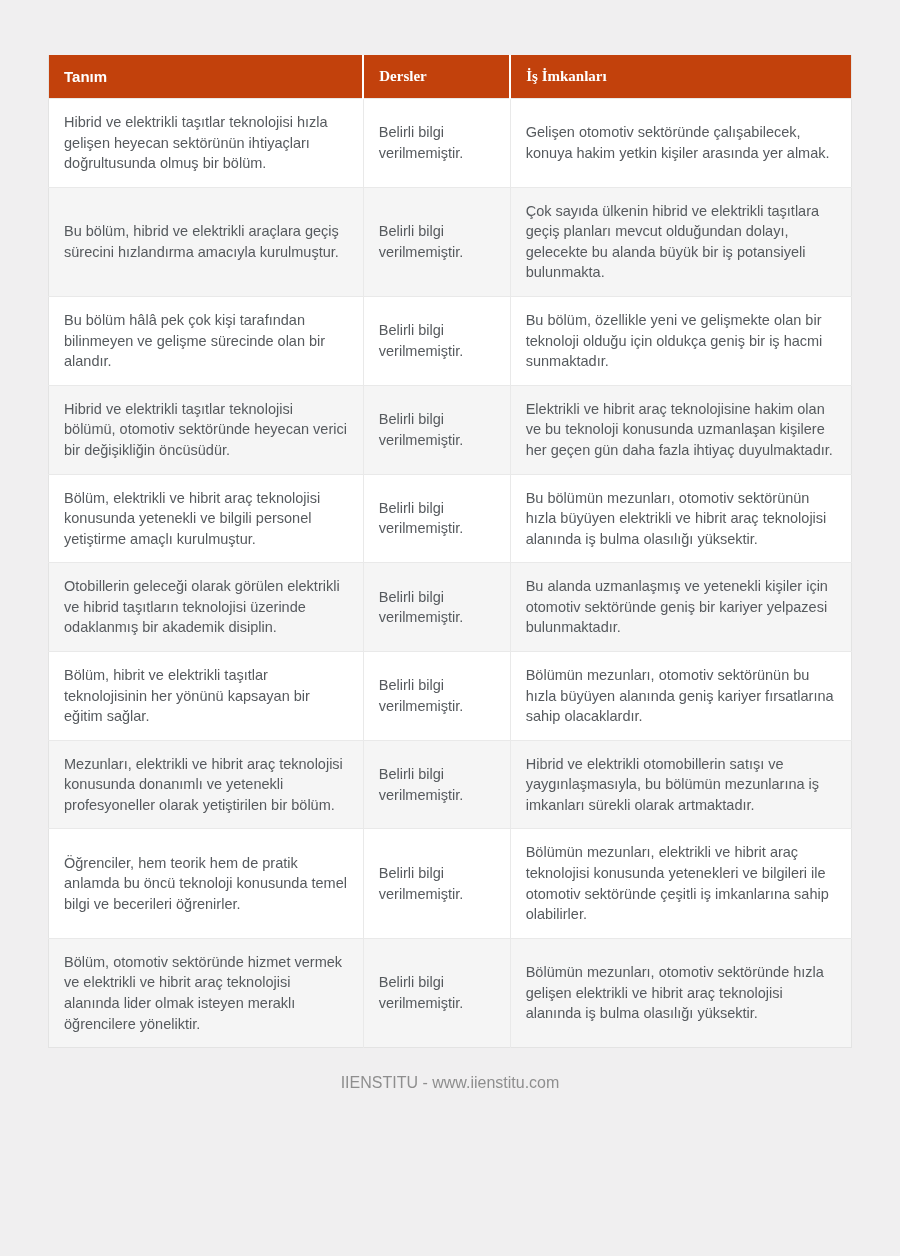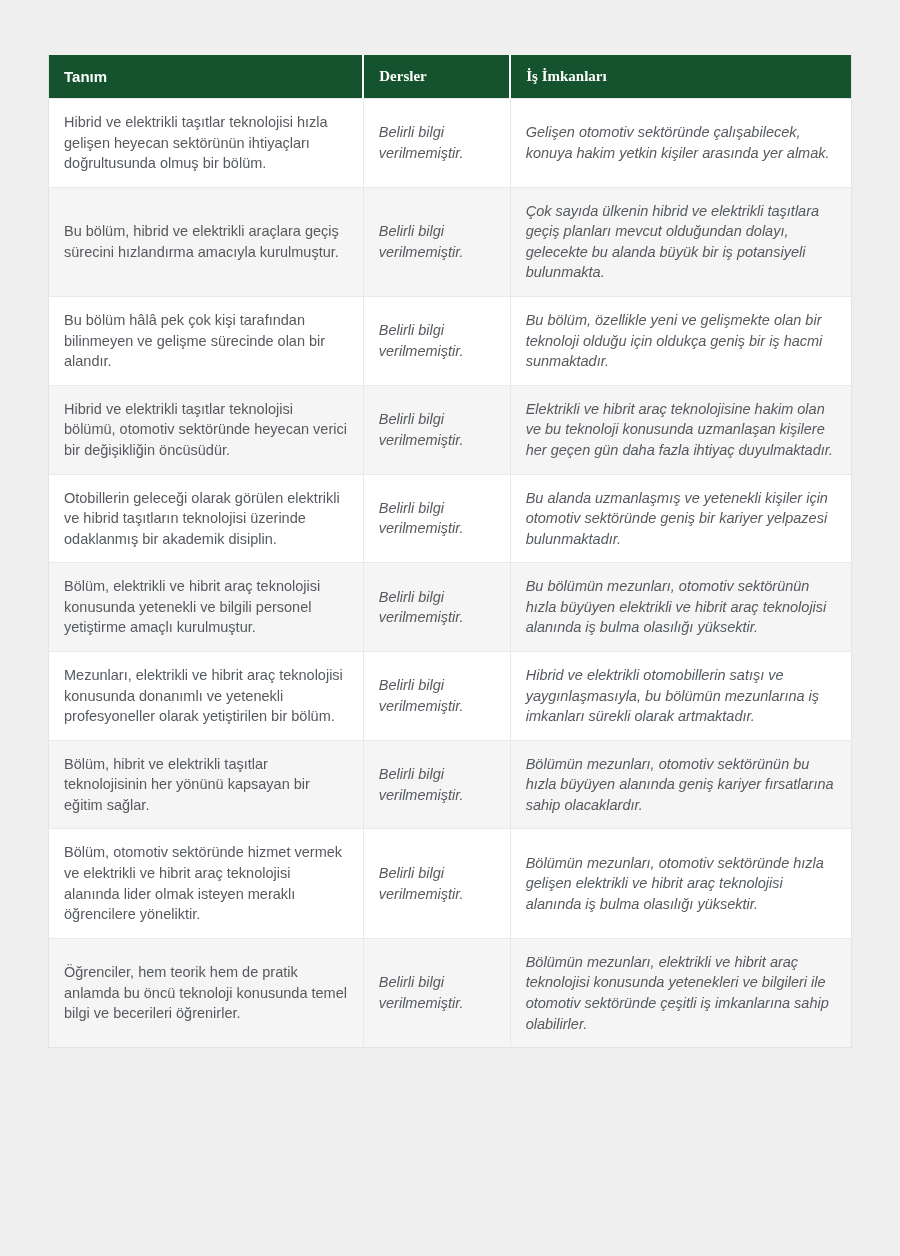--- a/index.html
+++ b/index.html
@@ -41,42 +41,41 @@
     border-collapse: collapse;
     table-layout: fixed;
     border-left: 1px solid #e3e3e3;
     border-right: 1px solid #e3e3e3;
     border-bottom: 1px solid #e3e3e3;
   }
   col.col-tanim { width: 39.2%; }
   col.col-dersler { width: 18.3%; }
   col.col-is { width: 42.5%; }
   table.info-table th {
-    background: #14532d;
+    background: #c2410c;
     color: #ffffff;
     font-size: 15px;
     font-weight: 700;
     text-align: left;
     padding: 13px 15px;
   }
   table.info-table th + th {
     border-left: 2px solid #ffffff;
     font-family: Liberation Serif, serif;
   }
   table.info-table td {
     padding: 13px 15px;
     color: #565a5e;
     font-size: 14.5px;
     line-height: 1.42;
     vertical-align: middle;
     border-top: 1px solid #e9e9e9;
   }
   table.info-table td + td {
     border-left: 1px solid #e9e9e9;
-    font-style: italic;
   }
   table.info-table tbody tr:nth-child(even) {
     background: #f5f5f5;
   }
   .footer {
     text-align: center;
     margin-top: 26px;
     padding-bottom: 30px;
     color: #8e8e8e;
     font-size: 16px;
@@ -115,45 +114,48 @@
             <td>Bu bölüm hâlâ pek çok kişi tarafından bilinmeyen ve gelişme sürecinde olan bir alandır.</td>
             <td>Belirli bilgi verilmemiştir.</td>
             <td>Bu bölüm, özellikle yeni ve gelişmekte olan bir teknoloji olduğu için oldukça geniş bir iş hacmi sunmaktadır.</td>
           </tr>
           <tr>
             <td>Hibrid ve elektrikli taşıtlar teknolojisi bölümü, otomotiv sektöründe heyecan verici bir değişikliğin öncüsüdür.</td>
             <td>Belirli bilgi verilmemiştir.</td>
             <td>Elektrikli ve hibrit araç teknolojisine hakim olan ve bu teknoloji konusunda uzmanlaşan kişilere her geçen gün daha fazla ihtiyaç duyulmaktadır.</td>
           </tr>
           <tr>
+            <td>Bölüm, elektrikli ve hibrit araç teknolojisi konusunda yetenekli ve bilgili personel yetiştirme amaçlı kurulmuştur.</td>
+            <td>Belirli bilgi verilmemiştir.</td>
+            <td>Bu bölümün mezunları, otomotiv sektörünün hızla büyüyen elektrikli ve hibrit araç teknolojisi alanında iş bulma olasılığı yüksektir.</td>
+          </tr>
+          <tr>
             <td>Otobillerin geleceği olarak görülen elektrikli ve hibrid taşıtların teknolojisi üzerinde odaklanmış bir akademik disiplin.</td>
             <td>Belirli bilgi verilmemiştir.</td>
             <td>Bu alanda uzmanlaşmış ve yetenekli kişiler için otomotiv sektöründe geniş bir kariyer yelpazesi bulunmaktadır.</td>
           </tr>
           <tr>
-            <td>Bölüm, elektrikli ve hibrit araç teknolojisi konusunda yetenekli ve bilgili personel yetiştirme amaçlı kurulmuştur.</td>
+            <td>Bölüm, hibrit ve elektrikli taşıtlar teknolojisinin her yönünü kapsayan bir eğitim sağlar.</td>
             <td>Belirli bilgi verilmemiştir.</td>
-            <td>Bu bölümün mezunları, otomotiv sektörünün hızla büyüyen elektrikli ve hibrit araç teknolojisi alanında iş bulma olasılığı yüksektir.</td>
+            <td>Bölümün mezunları, otomotiv sektörünün bu hızla büyüyen alanında geniş kariyer fırsatlarına sahip olacaklardır.</td>
           </tr>
           <tr>
             <td>Mezunları, elektrikli ve hibrit araç teknolojisi konusunda donanımlı ve yetenekli profesyoneller olarak yetiştirilen bir bölüm.</td>
             <td>Belirli bilgi verilmemiştir.</td>
             <td>Hibrid ve elektrikli otomobillerin satışı ve yaygınlaşmasıyla, bu bölümün mezunlarına iş imkanları sürekli olarak artmaktadır.</td>
           </tr>
           <tr>
-            <td>Bölüm, hibrit ve elektrikli taşıtlar teknolojisinin her yönünü kapsayan bir eğitim sağlar.</td>
+            <td>Öğrenciler, hem teorik hem de pratik anlamda bu öncü teknoloji konusunda temel bilgi ve becerileri öğrenirler.</td>
             <td>Belirli bilgi verilmemiştir.</td>
-            <td>Bölümün mezunları, otomotiv sektörünün bu hızla büyüyen alanında geniş kariyer fırsatlarına sahip olacaklardır.</td>
+            <td>Bölümün mezunları, elektrikli ve hibrit araç teknolojisi konusunda yetenekleri ve bilgileri ile otomotiv sektöründe çeşitli iş imkanlarına sahip olabilirler.</td>
           </tr>
           <tr>
             <td>Bölüm, otomotiv sektöründe hizmet vermek ve elektrikli ve hibrit araç teknolojisi alanında lider olmak isteyen meraklı öğrencilere yöneliktir.</td>
             <td>Belirli bilgi verilmemiştir.</td>
             <td>Bölümün mezunları, otomotiv sektöründe hızla gelişen elektrikli ve hibrit araç teknolojisi alanında iş bulma olasılığı yüksektir.</td>
           </tr>
-          <tr>
-            <td>Öğrenciler, hem teorik hem de pratik anlamda bu öncü teknoloji konusunda temel bilgi ve becerileri öğrenirler.</td>
-            <td>Belirli bilgi verilmemiştir.</td>
-            <td>Bölümün mezunları, elektrikli ve hibrit araç teknolojisi konusunda yetenekleri ve bilgileri ile otomotiv sektöründe çeşitli iş imkanlarına sahip olabilirler.</td>
-          </tr>
         </tbody>
     </table>
+  </div>
+  <div class="footer">
+    <span>IIENSTITU - www.iienstitu.com</span>
   </div>
 </div>
 
 </body></html>

